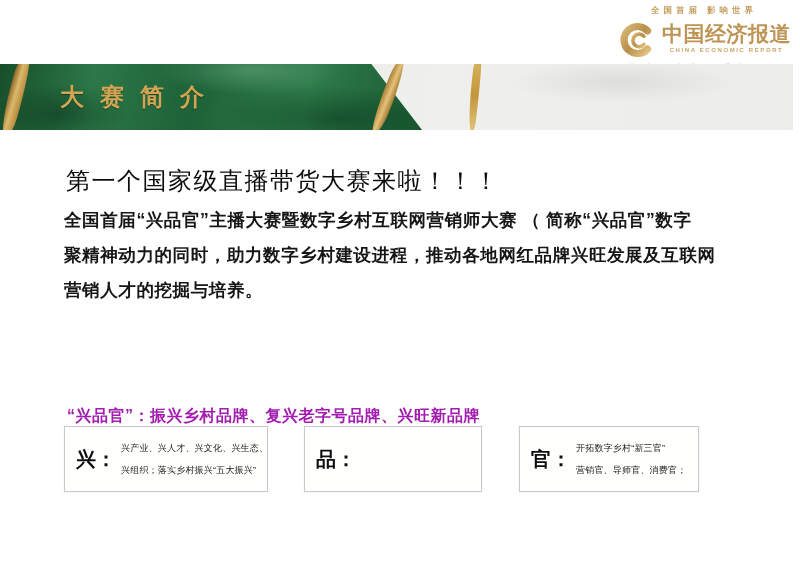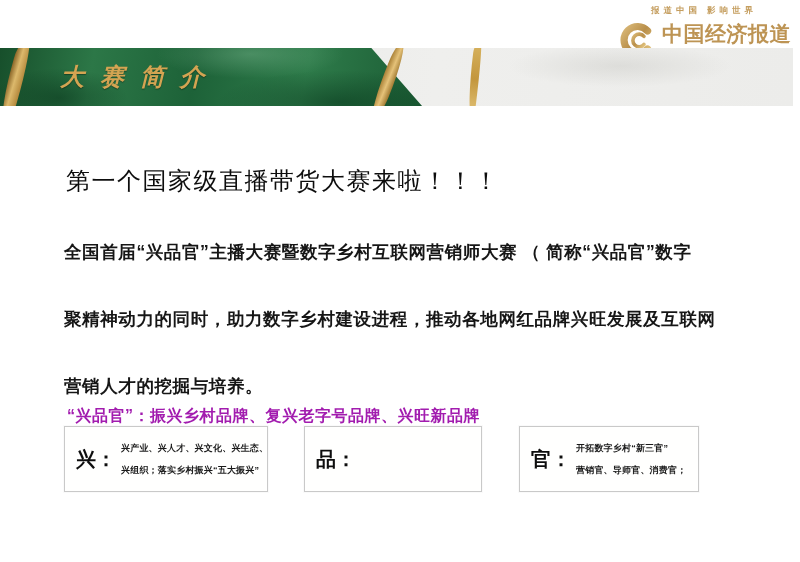--- a/index.html
+++ b/index.html
@@ -22,26 +22,25 @@
                      letter-spacing: 4px; white-space: nowrap; font-family: "Liberation Serif", serif; }
   .logo-name { font-size: 21px; color: #bd9454; font-weight: bold; letter-spacing: 0.5px;
                white-space: nowrap; font-family: "Liberation Serif", serif; line-height: 24px; }
   .logo-name-en { font-size: 6px; color: #c8a466; font-weight: bold; letter-spacing: 1.6px;
                   white-space: nowrap; margin-top: 1px; }
   .logo-slogan-bottom { margin-top: 4px; font-size: 11px; color: #bf9754; font-weight: bold;
                         letter-spacing: 4.5px; white-space: nowrap; }
 
   
   .banner {
-    position: absolute; left: 0; top: 48px; width: 793px; height: 58px;
+    position: absolute; left: 0; top: 64px; width: 793px; height: 66px;
     background:
       radial-gradient(ellipse 160px 30px at 620px 18px, rgba(210,210,206,.6), transparent 70%),
       linear-gradient(95deg, #e6e6e4 0%, #efefed 55%, #eCeCea 100%);
     overflow: hidden;
-    font-style: italic;
   }
   .banner-green {
     position: absolute; left: 0; top: 0; width: 422px; height: 100%;
     clip-path: polygon(0 0, 88% 0, 100% 100%, 0 100%);
     background:
       radial-gradient(ellipse 130px 34px at 250px 6px, rgba(130,190,150,.40), transparent 72%),
       radial-gradient(ellipse 170px 44px at 340px 54px, rgba(8,55,28,.55), transparent 72%),
       radial-gradient(ellipse 90px 40px at 60px 50px, rgba(6,48,24,.5), transparent 75%),
       linear-gradient(100deg, #174f2b 0%, #2c7747 22%, #1d6238 46%, #2e7b4a 72%, #1b5c34 100%);
   }
@@ -74,48 +73,48 @@
   .heading {
     position: absolute; left: 66px; top: 149px;
     font-size: 24px; font-weight: normal; letter-spacing: 1.5px; color: #0d0d0d;
     white-space: nowrap;
   }
   .intro {
     position: absolute; left: 64px; top: 203px; width: 700px;
     font-size: 17.5px; font-weight: bold; color: #161616;
     line-height: 35px; letter-spacing: 0.6px;
   }
-  .intro div { white-space: nowrap; margin-top: 32px; }
+  .intro div { white-space: nowrap; }
   .subheading {
     position: absolute; left: 67px; top: 406px;
     font-size: 16px; font-weight: bold; color: #a21caf;
     letter-spacing: 0.5px; white-space: nowrap;
   }
 
   
   .box {
     position: absolute; top: 426px; height: 66px;
     border: 1px solid #c9c9c9; background: #fffFfe;
     display: flex; align-items: center; box-sizing: border-box;
     box-shadow: 0 0 0 1px rgba(0,0,0,0.02);
   }
   .box-1 { left: 64px;  width: 204px; }
   .box-2 { left: 304px; width: 178px; }
   .box-3 { left: 519px; width: 180px; }
   .box-key { font-size: 20px; font-weight: bold; color: #0e0e0e;
              margin: 0 5px 0 11px; white-space: nowrap; flex: 0 0 auto; }
-  .box-lines { font-size: 9px; font-weight: bold; color: #1a1a1a;
+  .box-lines { font-size: 9px; font-weight: normal; color: #1a1a1a;
                line-height: 22px; letter-spacing: 0.2px; }
   .box-lines div { white-space: nowrap; }
 </style>
 </head>
 <body>
 
 <div class="logo">
-  <div class="logo-slogan-top">报道中国 影响世界</div>
+  <div class="logo-slogan-top">全国首届 影响世界</div>
   <div class="logo-row">
     <span class="logo-icon">
       <svg width="36" height="36" viewBox="0 0 40 40">
         <defs>
           <linearGradient id="goldg" x1="0" y1="0" x2="1" y2="1">
             <stop offset="0" stop-color="#d9b877"></stop>
             <stop offset="0.5" stop-color="#b98f4a"></stop>
             <stop offset="1" stop-color="#e2c37e"></stop>
           </linearGradient>
         </defs>

